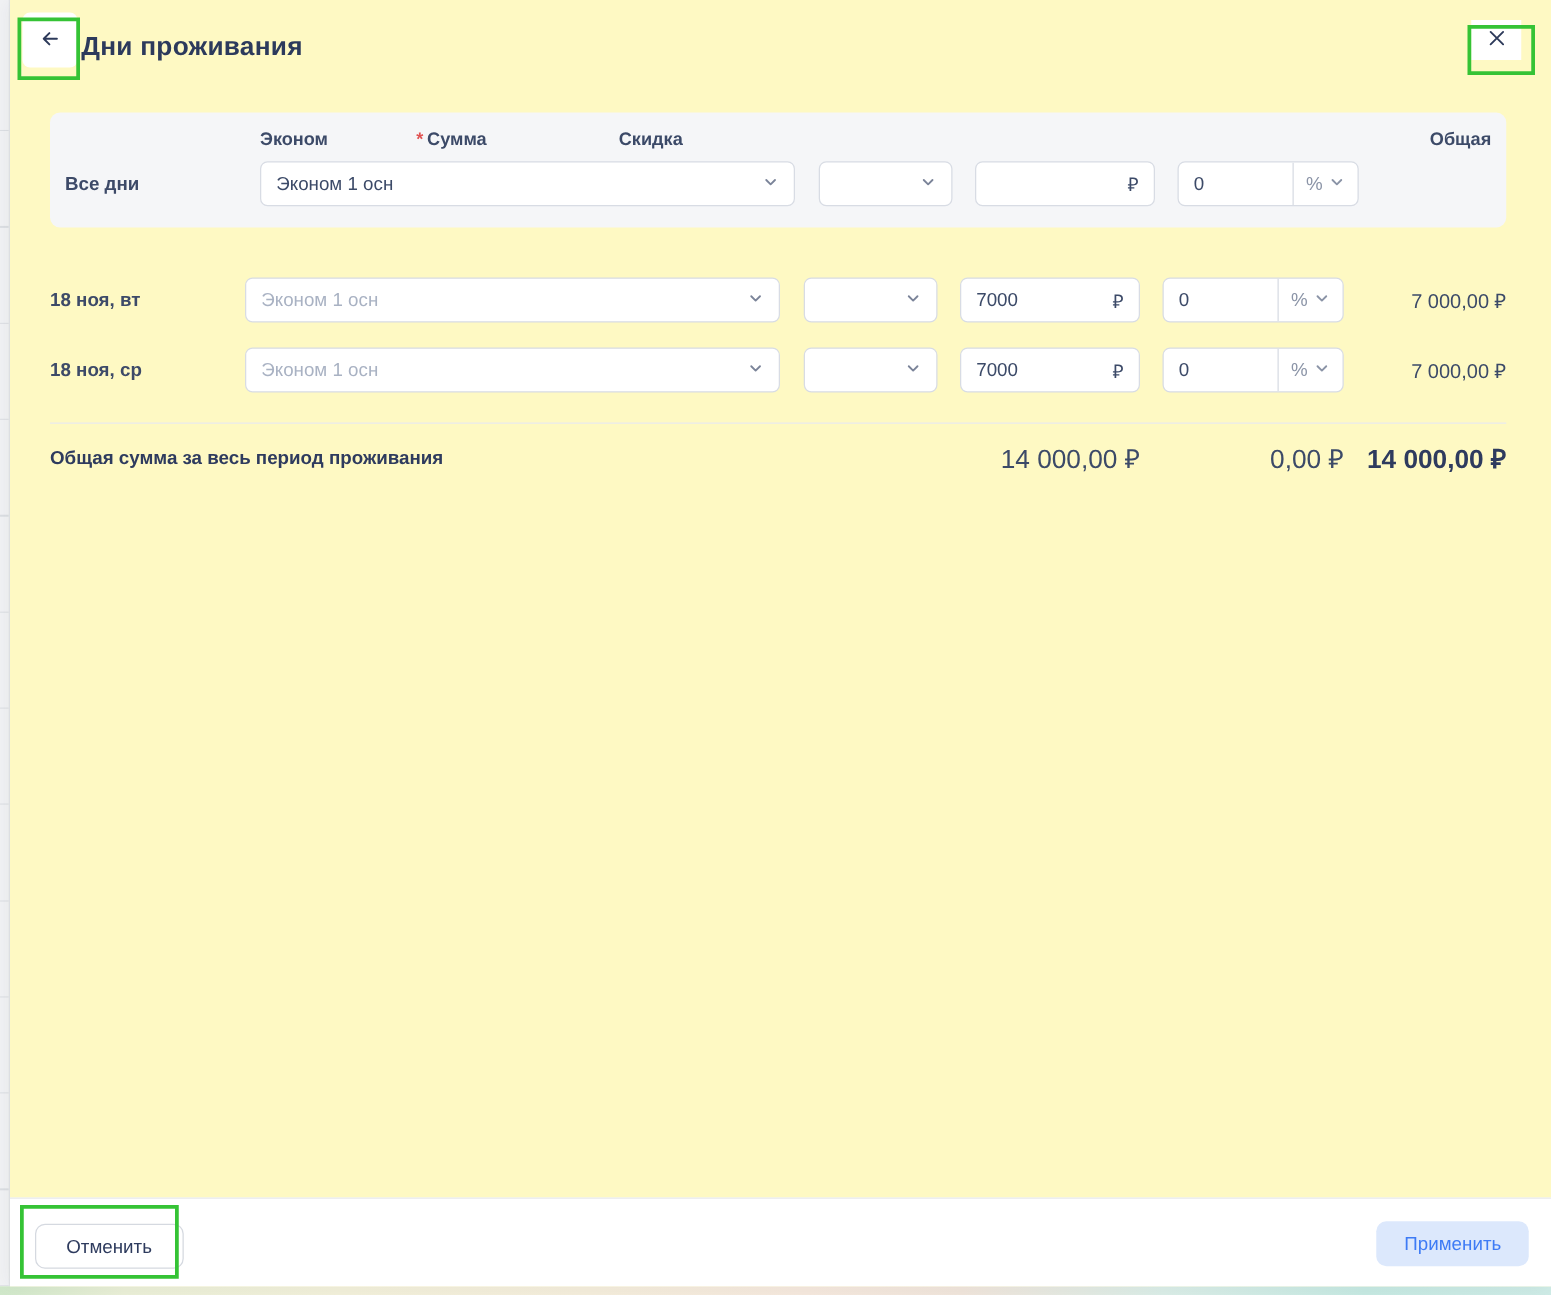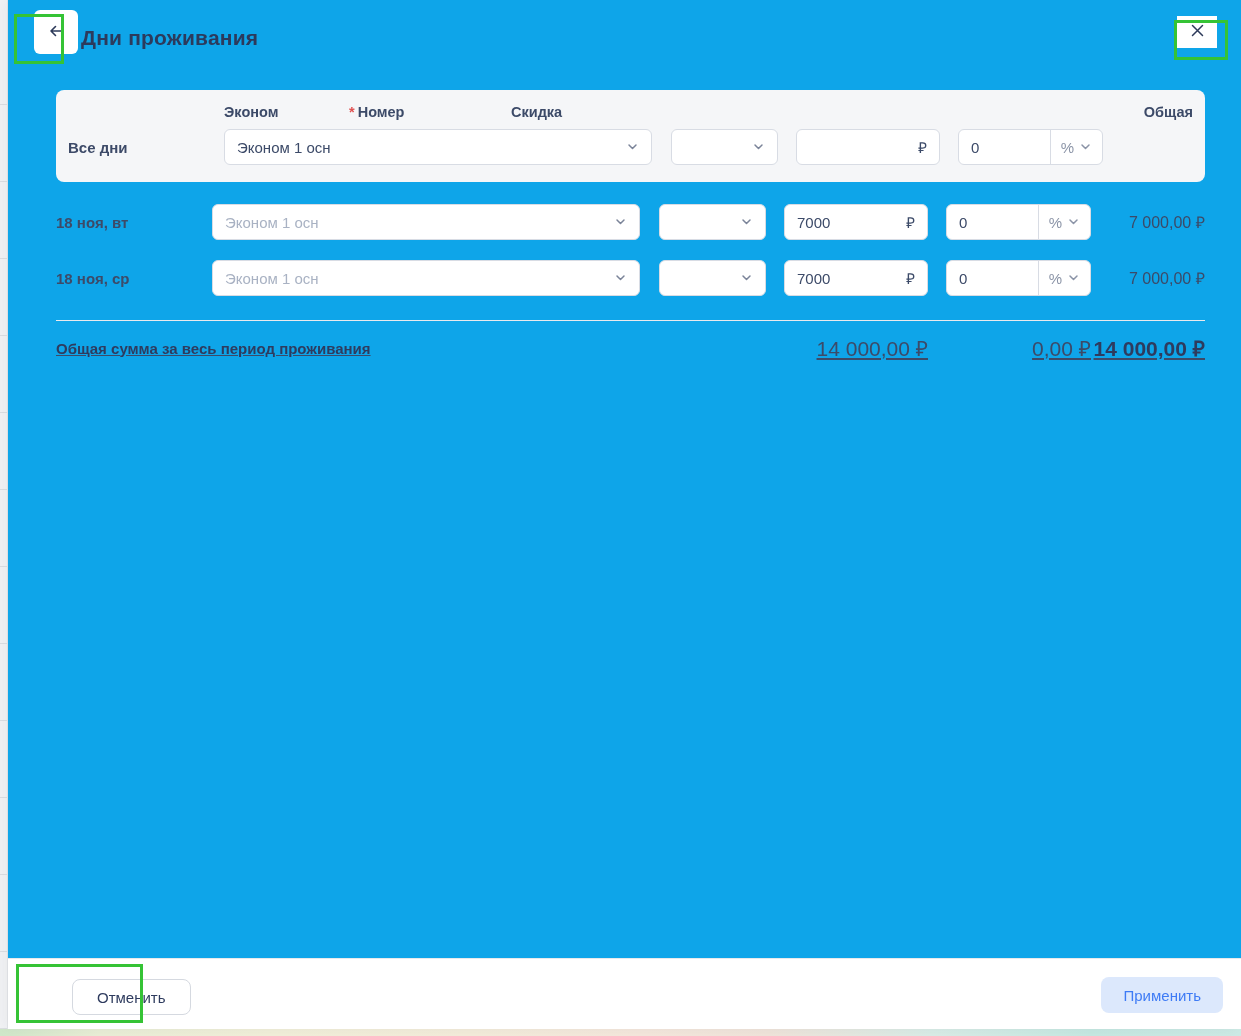--- a/index.html
+++ b/index.html
@@ -26,23 +26,22 @@
       #cfe7c9 0%, #e9eed6 8%, #f1efd9 22%, #f3ecda 38%,
       #f4e7dc 52%, #efe4da 62%, #d9ece6 75%, #c5e8e1 88%, #cdeae5 100%);
   }
   .top-edge {
     position:absolute; left:1087px; top:4px; width:146px; height:1px;
     background:#ececee;
   }
   
   .modal {
     position:absolute; left:8px; top:0; width:1233px; height:1029px;
-    background:#0ea5e9;
+    background:#fef9c3;
     box-shadow:-4px 0 14px rgba(30,40,60,0.05);
-    padding-left:16px;
   }
   .modal-header { position:relative; height:66px; }
   .back-btn {
     position:absolute; left:10px; top:10px; width:44px; height:44px;
     background:#ffffff; border:none; border-radius:6px;
     display:flex; align-items:center; justify-content:center; cursor:pointer;
   }
   .modal-title {
     position:absolute; left:57px; top:26px;
     font-size:21px; font-weight:700; color:#2c3a5c; letter-spacing:0.2px;
@@ -103,40 +102,40 @@
     border:none; outline:none; background:transparent;
     width:91px; min-width:0; padding:0 8px 0 12px;
     font-size:15px; color:#3c4a68; font-family:inherit;
   }
   .unit-select {
     flex:1; border-left:1px solid #d8dce4;
     display:flex; align-items:center; justify-content:center; gap:5px;
     cursor:pointer; font-size:15px; color:#8b94a7;
   }
   .date-row { height:36px; }
-  .date-row-1 { margin-top:22px; }
+  .date-row-1 { margin-top:40px; }
   .date-row-2 { margin-top:20px; }
   .total-cell { font-size:16px; color:#3c4a68; }
 
   .divider { margin-top:24px; border-top:1px solid #e9eaee; }
 
-  .summary-row { margin-top:13px; display:flex; align-items:center;text-decoration:underline; }
+  .summary-row { margin-top:13px; display:flex; align-items:center; }
   .sum-label { width:728px; flex:none; font-size:15px; font-weight:700; color:#2e3b5e; }
   .sum-val { font-size:21px; color:#3c4a68; text-align:right; }
   .sum-val.bold { font-weight:700; color:#2e3b5e; }
 
   
   .modal-footer {
     position:absolute; left:0; right:0; bottom:0; height:71px;
     border-top:1px solid #e7e9ec; background:#ffffff;
   }
   .cancel-btn {
     position:absolute; left:20px; top:20px; height:36px; padding:0 24px;
     background:#ffffff; border:1px solid #d5d9e0; border-radius:8px;
-    font-size:15px; color:#2e3b5e; font-family:inherit; cursor:pointer;margin-left:44px;
+    font-size:15px; color:#2e3b5e; font-family:inherit; cursor:pointer;
   }
   .apply-btn {
     position:absolute; right:18px; top:18px; height:36px; padding:0 22px;
     background:#dce8fc; border:none; border-radius:8px;
     font-size:15px; color:#3e7bf5; font-family:inherit; cursor:pointer;text-align:right;
   }
   
   .annot {
     position:absolute; border:3px solid #35c335; pointer-events:none; z-index:50;
   }
@@ -170,21 +169,21 @@
       </span>
     </button>
   </div>
 
   <div class="content">
 
     <div class="all-days-panel">
       <div class="cols panel-hdr-row">
         <div class="col-label"></div>
         <div class="col-room hdr">Эконом</div>
-        <div class="col-amount hdr"><span class="req">*</span><span>Номер</span></div>
+        <div class="col-amount hdr"><span class="req">*</span><span>Сумма</span></div>
         <div class="col-discount hdr">Скидка</div>
         <div class="col-total hdr">Общая</div>
       </div>
       <div class="cols">
         <div class="col-label row-label">Все дни</div>
         <div class="col-category">
           <div class="select">
             <span class="sel-val">Эконом 1 осн</span>
             <span><svg width="13" height="13" viewBox="0 0 13 13">
                   <path d="M3 5 L6.5 8.5 L10 5" stroke="#7b8499" stroke-width="1.5" fill="none" stroke-linecap="round" stroke-linejoin="round"></path>

